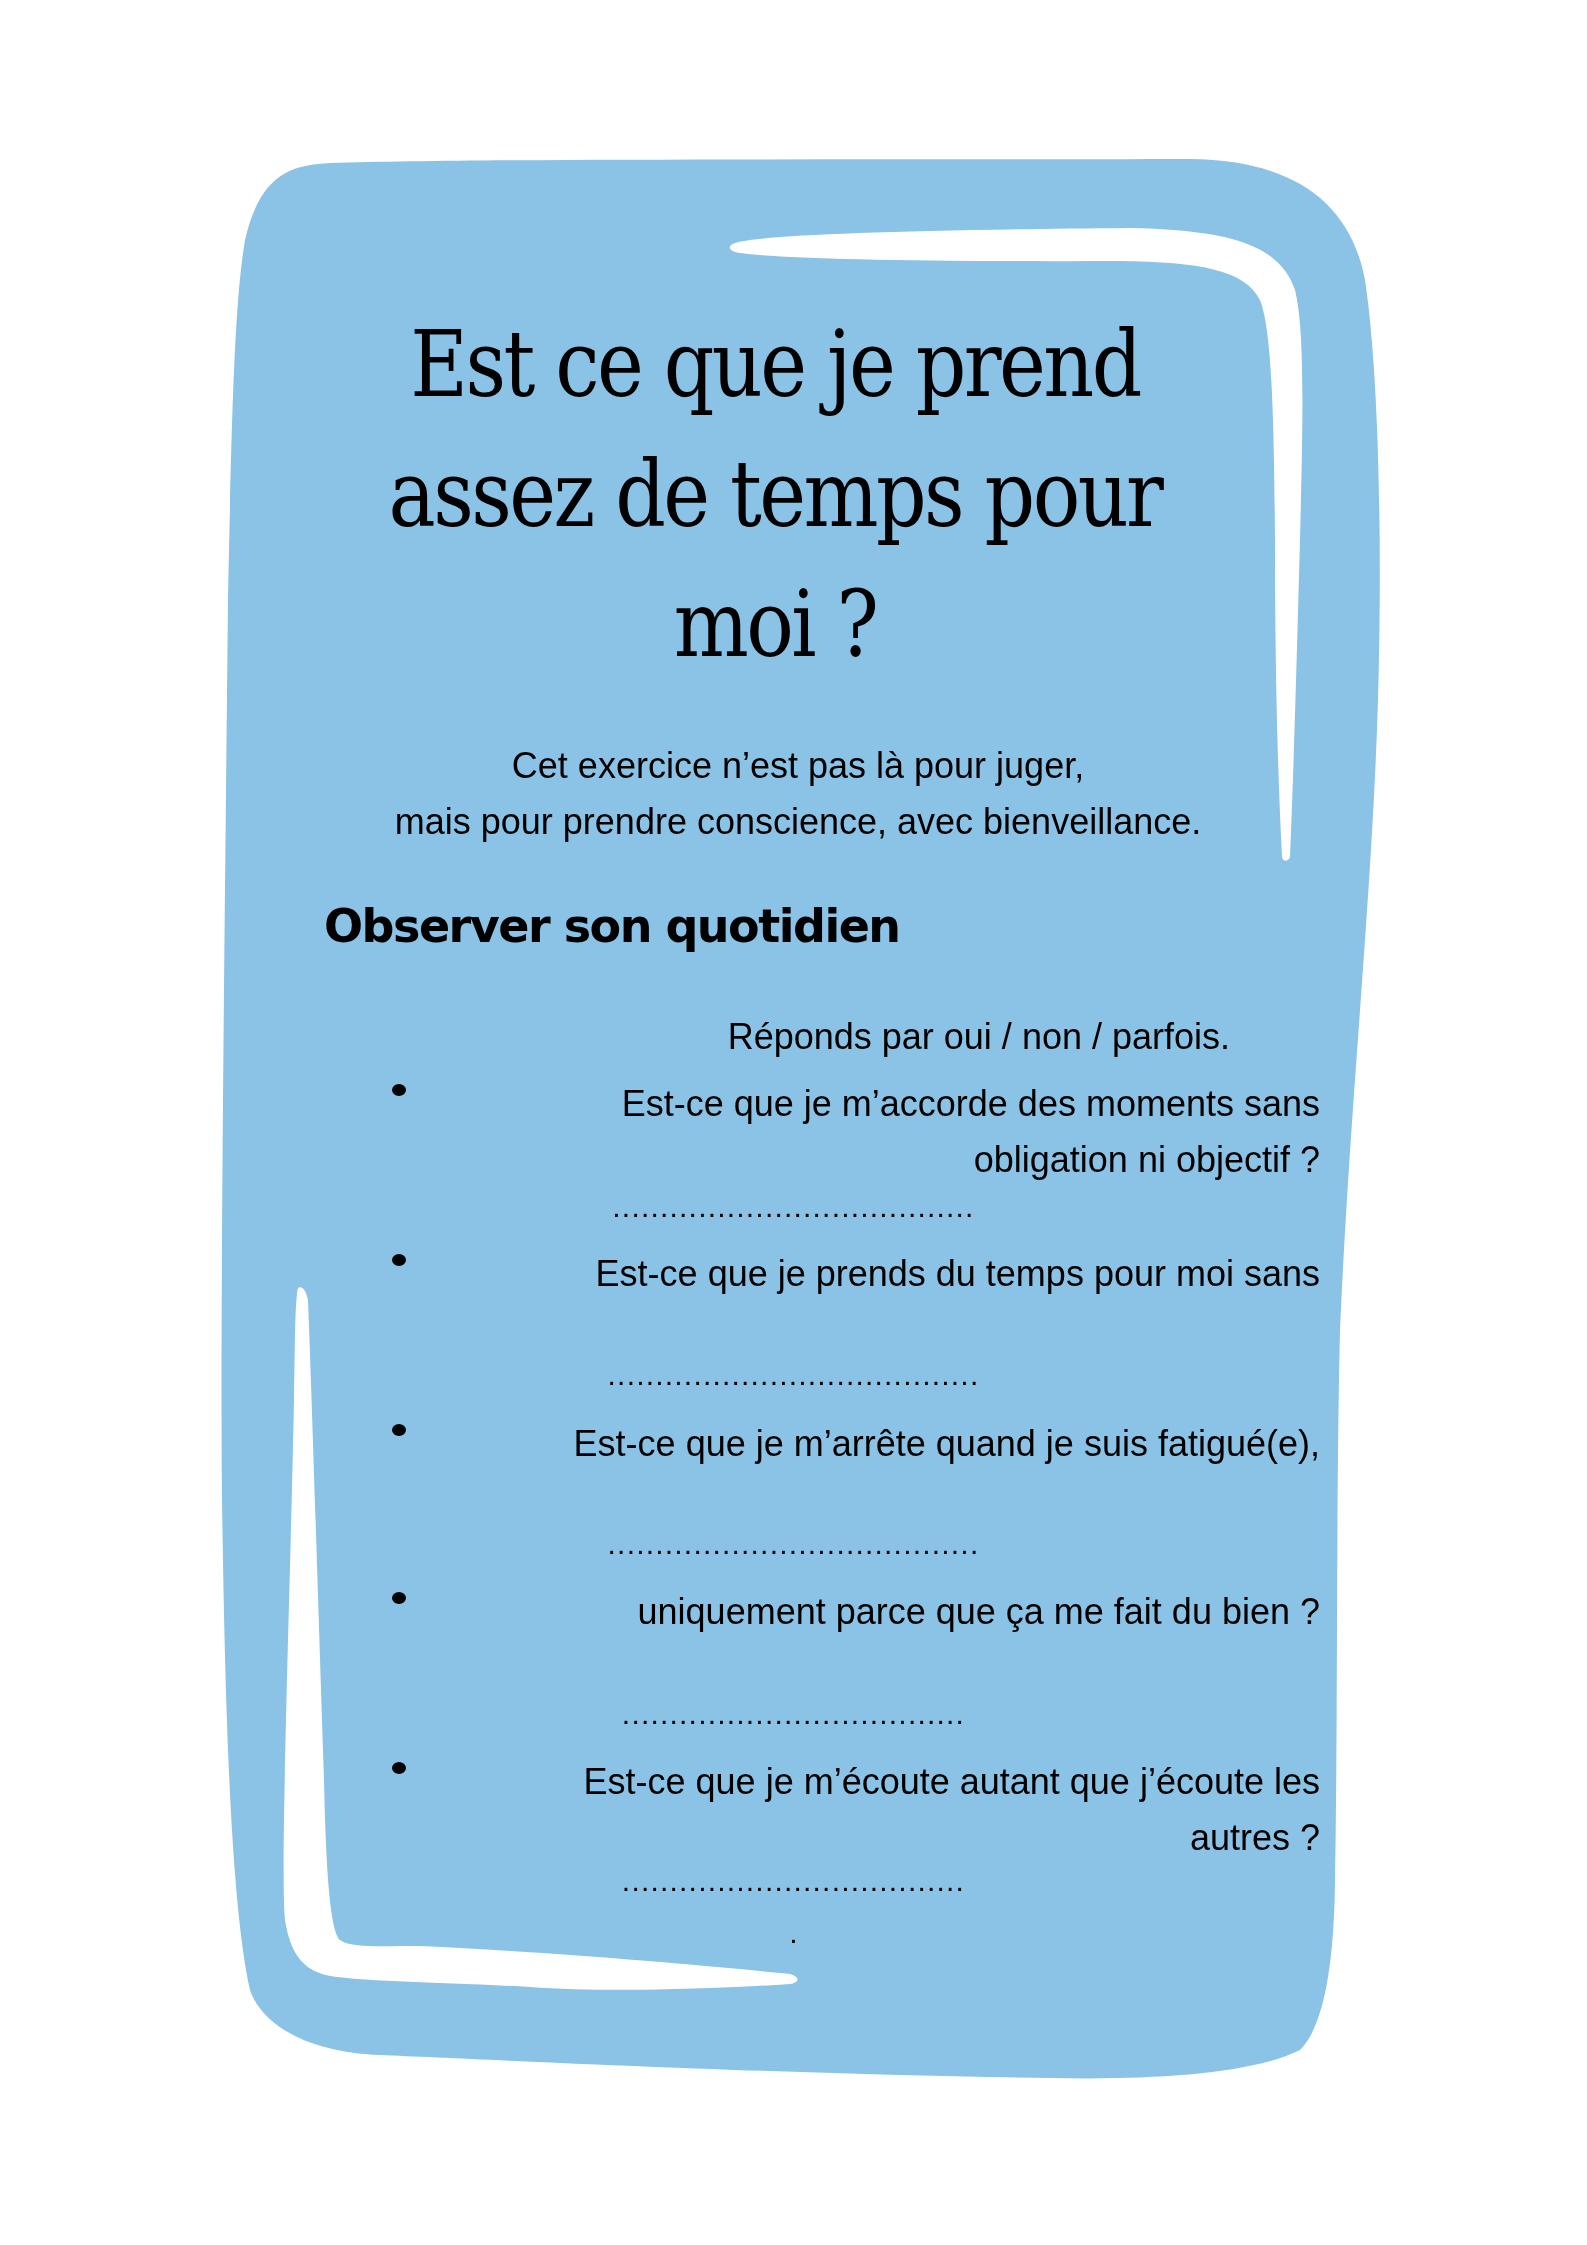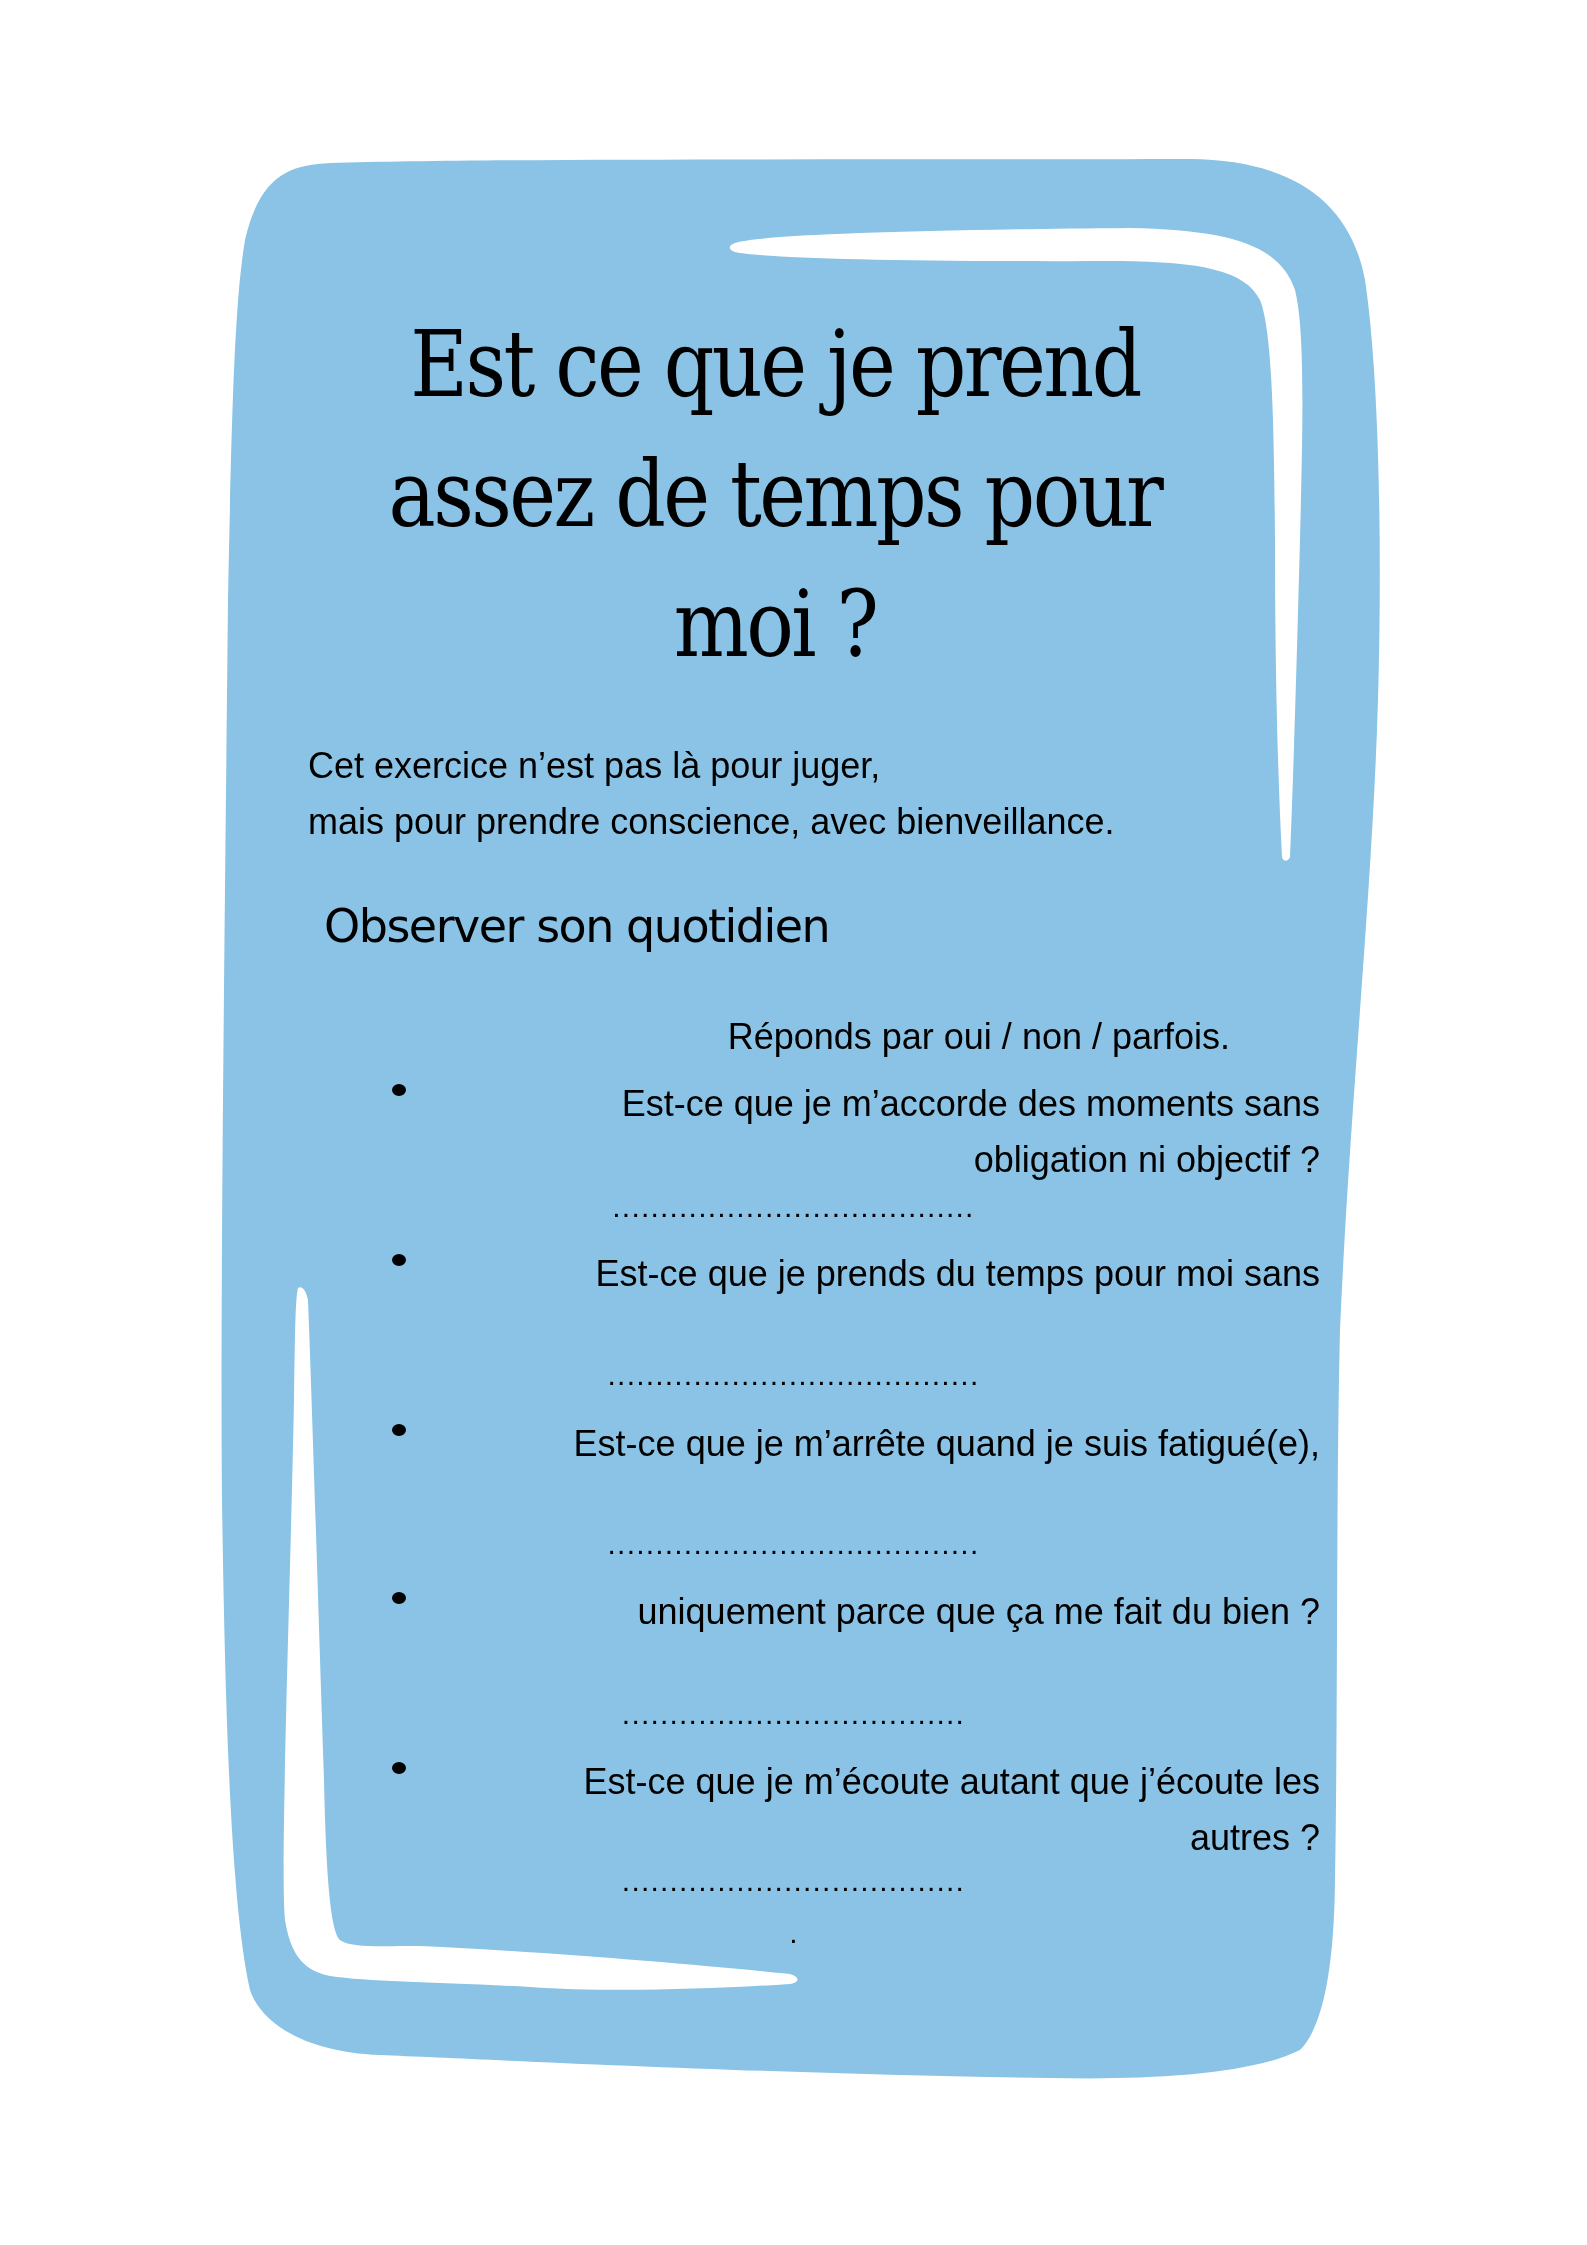--- a/index.html
+++ b/index.html
@@ -33,36 +33,36 @@
       font-weight: normal;
       font-size: 92px;
       line-height: 130px;
       letter-spacing: -3px;
       transform: scaleX(0.86);
       transform-origin: center top;
     }
     .title span { display: block; }
     .intro {
       position: absolute;
-      left: 308px;
+      left: 293px;
       top: 738px;
       width: 1010px;
-      text-align: left;
+      text-align: center;
       font-family: "Liberation Sans", sans-serif;
       font-size: 36px;
       line-height: 56px;
     }
     .intro span { display: block; }
     .section-heading {
       position: absolute;
       left: 324px;
       top: 898px;
       margin: 0;
       font-family: "DejaVu Sans", sans-serif;
-      font-weight: normal;
+      font-weight: bold;
       font-size: 46px;
       line-height: 56px;
       letter-spacing: -1.5px;
     }
     .instruction {
       position: absolute;
       left: 470px;
       top: 1012px;
       width: 760px;
       text-align: right;

